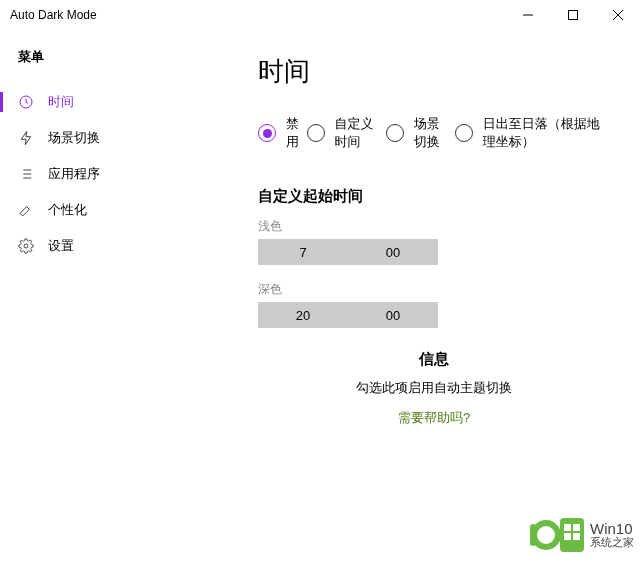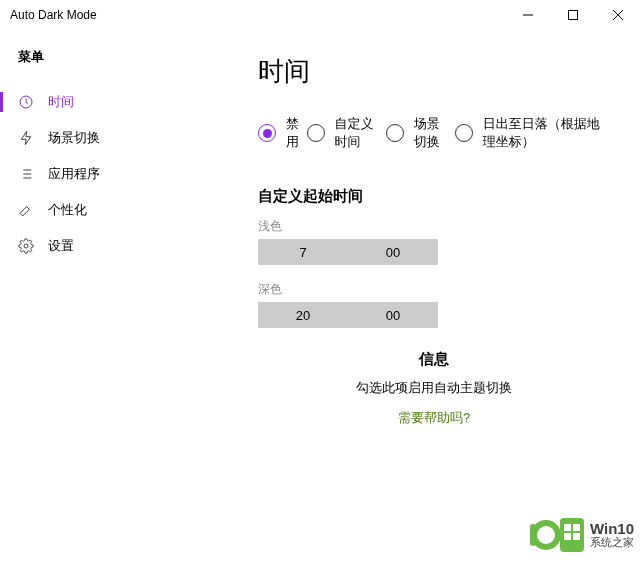--- a/index.html
+++ b/index.html
@@ -190,21 +190,21 @@
     .watermark-logo {
       display: flex;
       align-items: center;
     }
     .watermark-text {
       display: flex;
       flex-direction: column;
       line-height: 1.05;
       color: #404040;
     }
-    .wm-line1 { font-size: 15px; font-weight: 700; }
+    .wm-line1 { font-size: 15px; font-weight: 400; }
     .wm-line2 { font-size: 11px; }
   </style>
 </head>
 <body>
 
 <div class="titlebar">
   <span class="titlebar-title">Auto Dark Mode</span>
   <div class="titlebar-controls">
     <div class="titlebar-btn">
       <svg viewBox="0 0 10 10">

